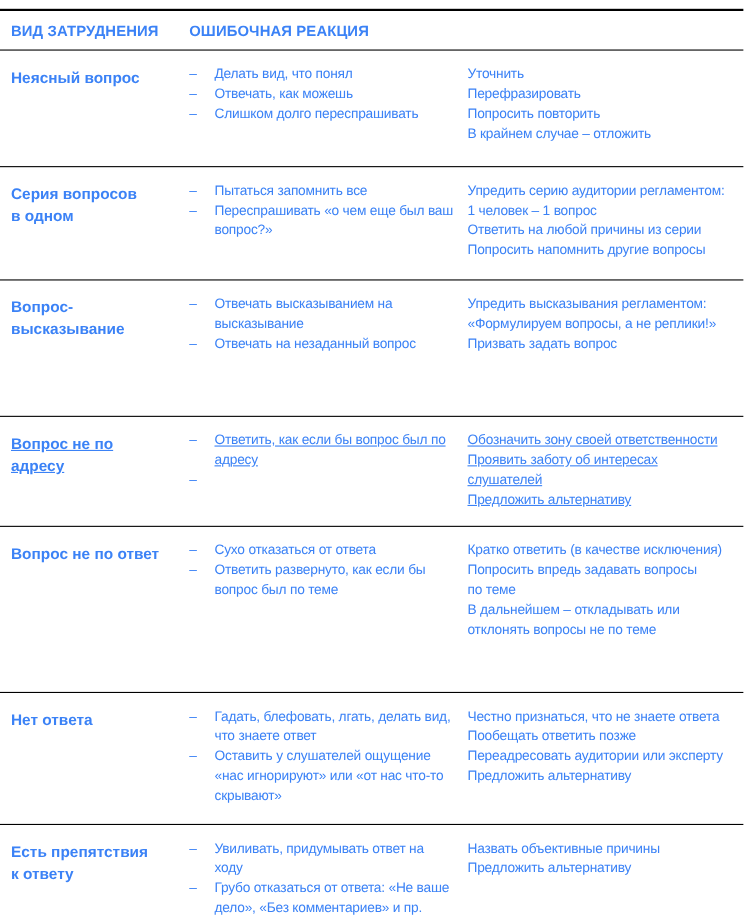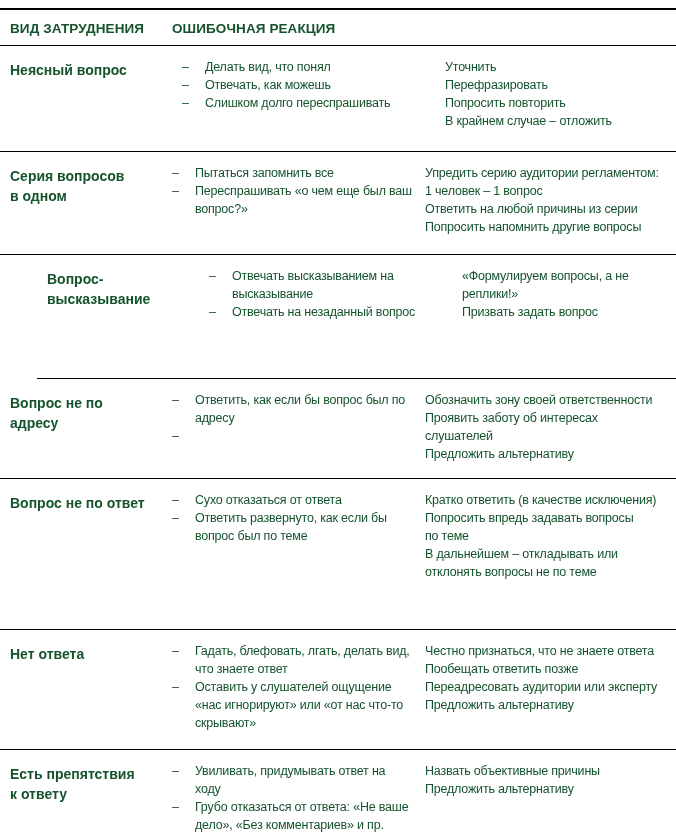--- a/index.html
+++ b/index.html
@@ -1,21 +1,21 @@
 <!DOCTYPE html>
 <html lang="ru"><head>
 <meta charset="utf-8">
 <style>
   html, body { margin: 0; padding: 0; }
   .page {
     position: relative;
     width: 676px;
     height: 838px;
     background: #ffffff;
-    color: #14532d;
+    color: #3b82f6;
     overflow: hidden;
     font-family: "Liberation Sans", "DejaVu Sans", sans-serif;
   }
   .table {
     margin-top: 8px;
     border-top: 2.5px solid #000;
     border-bottom: 2.5px solid #000;
   }
   .header-row, .row {
     display: grid;
@@ -63,21 +63,21 @@
 
 <div class="page">
   <div class="table">
 
     <div class="header-row">
       <div class="header-cell">ВИД ЗАТРУДНЕНИЯ</div>
       <div class="header-cell">ОШИБОЧНАЯ РЕАКЦИЯ</div>
     </div>
 
     <div>
-  <div class="row" style="min-height: 106px; gap: 10px;">
+  <div class="row" style="min-height: 106px;">
     <div class="cell col-type">
       <div>Неясный вопрос</div>
     </div>
     <div class="cell col-wrong">
       <ul class="reaction-list">
   <li class="wrong-item">
     <span class="dash">–</span>
     <span>Делать вид, что понял</span>
   </li>
 
@@ -144,53 +144,56 @@
     <span>Ответить на любой причины из серии</span>
   </li>
 
   <li class="effective-item">
     <span>Попросить напомнить другие вопросы</span>
   </li>
 </ul>
     </div>
   </div>
 
-  <div class="row" style="min-height: 124px; margin-left: 37px;">
+  <div class="row" style="min-height: 124px;">
     <div class="cell col-type">
       <div>Вопрос-высказывание</div>
     </div>
     <div class="cell col-wrong">
       <ul class="reaction-list">
   <li class="wrong-item">
     <span class="dash">–</span>
     <span>Отвечать высказыванием на высказывание</span>
   </li>
 
   <li class="wrong-item">
     <span class="dash">–</span>
     <span>Отвечать на незаданный вопрос</span>
   </li>
 </ul>
     </div>
     <div class="cell col-effective">
       <ul class="reaction-list">
+  <li class="effective-item">
+    <span>Упредить высказывания регламентом:</span>
+  </li>
 
   <li class="effective-item">
     <span>«Формулируем вопросы, а не реплики!»</span>
   </li>
 
 
   <li class="effective-item">
     <span>Призвать задать вопрос</span>
   </li>
 </ul>
     </div>
   </div>
 
-  <div class="row" style="min-height: 100px;">
+  <div class="row" style="min-height: 100px; text-decoration: underline;">
     <div class="cell col-type">
       <div>Вопрос не по адресу</div>
     </div>
     <div class="cell col-wrong">
       <ul class="reaction-list">
   <li class="wrong-item">
     <span class="dash">–</span>
     <span>Ответить, как если бы вопрос был по адресу</span>
   </li>
 

